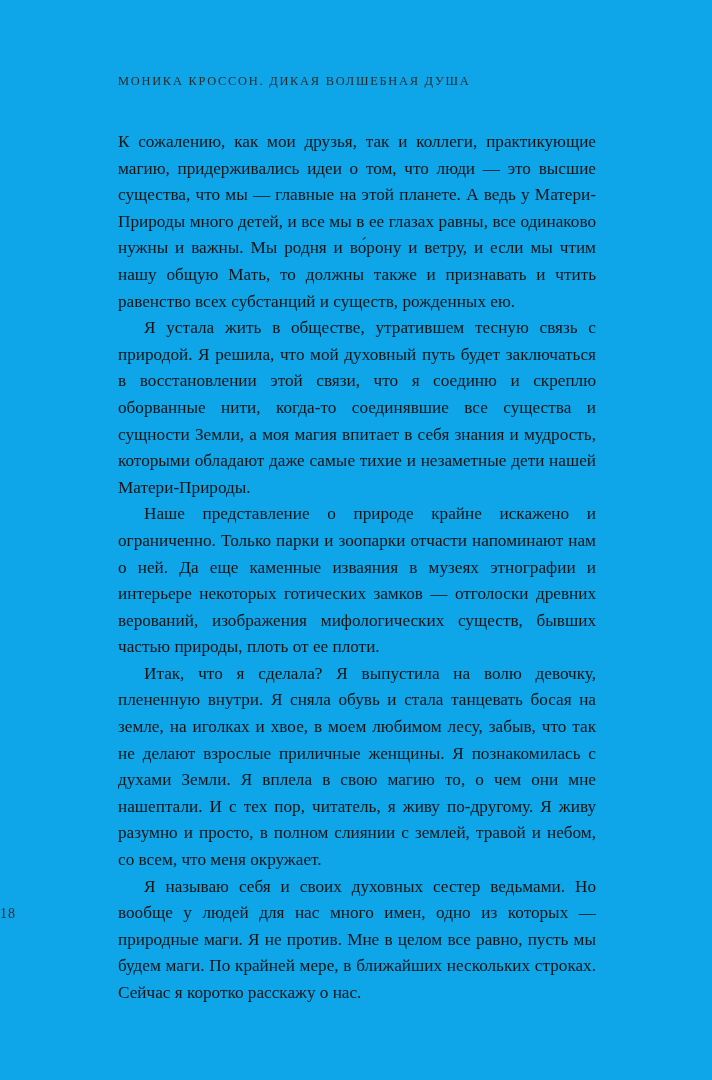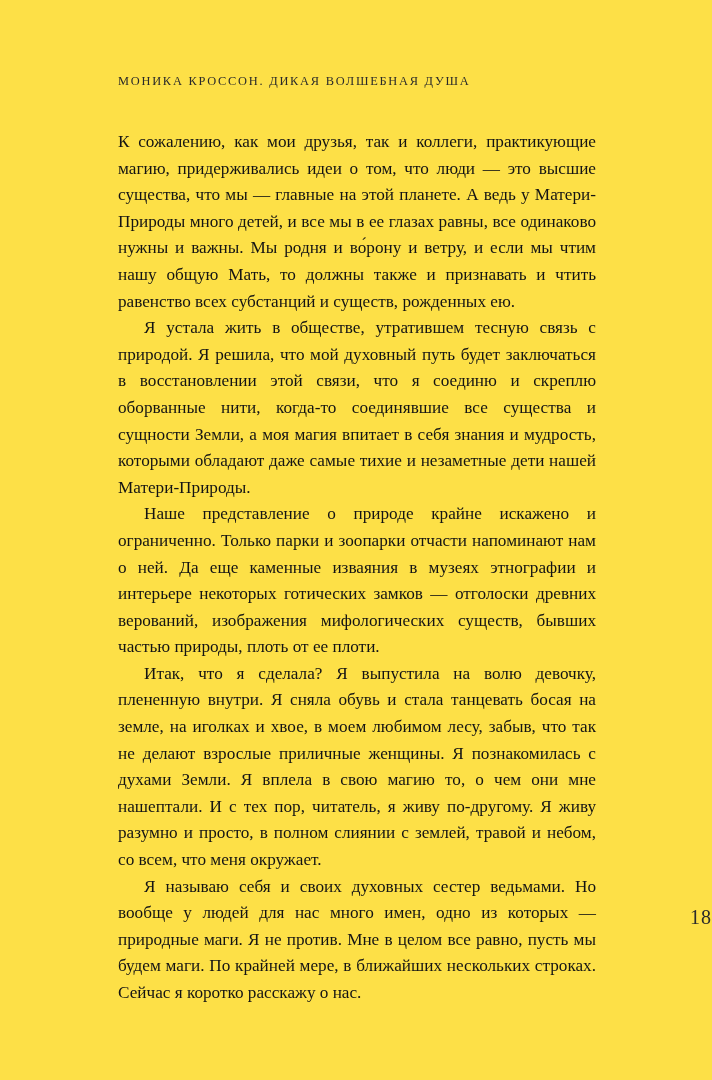--- a/index.html
+++ b/index.html
@@ -15,21 +15,21 @@
     position: relative;
     overflow: hidden;
   }
 
   .page {
     position: absolute;
     left: 0;
     top: 0;
     width: 712px;
     height: 1080px;
-    background: #fde047;
+    background: #0ea5e9;
   }
 
   .page-inner {
     position: absolute;
     left: 118px;
     top: 74px;
     width: 478px;
   }
 
   .running-head {
@@ -61,22 +61,22 @@
 
   .body-text p:first-child {
     text-indent: 0;
   }
 
   .folio {
     position: absolute;
     left: 0;
     top: 906px;
     width: 712px;
-    text-align: right;
-    font-size: 20px;
+    text-align: left;
+    font-size: 14px;
     letter-spacing: 1px;
     color: #2b2b2b;
   }
 </style>
 </head>
 <body>
 
 <div class="page">
   <div class="page-inner">
 

